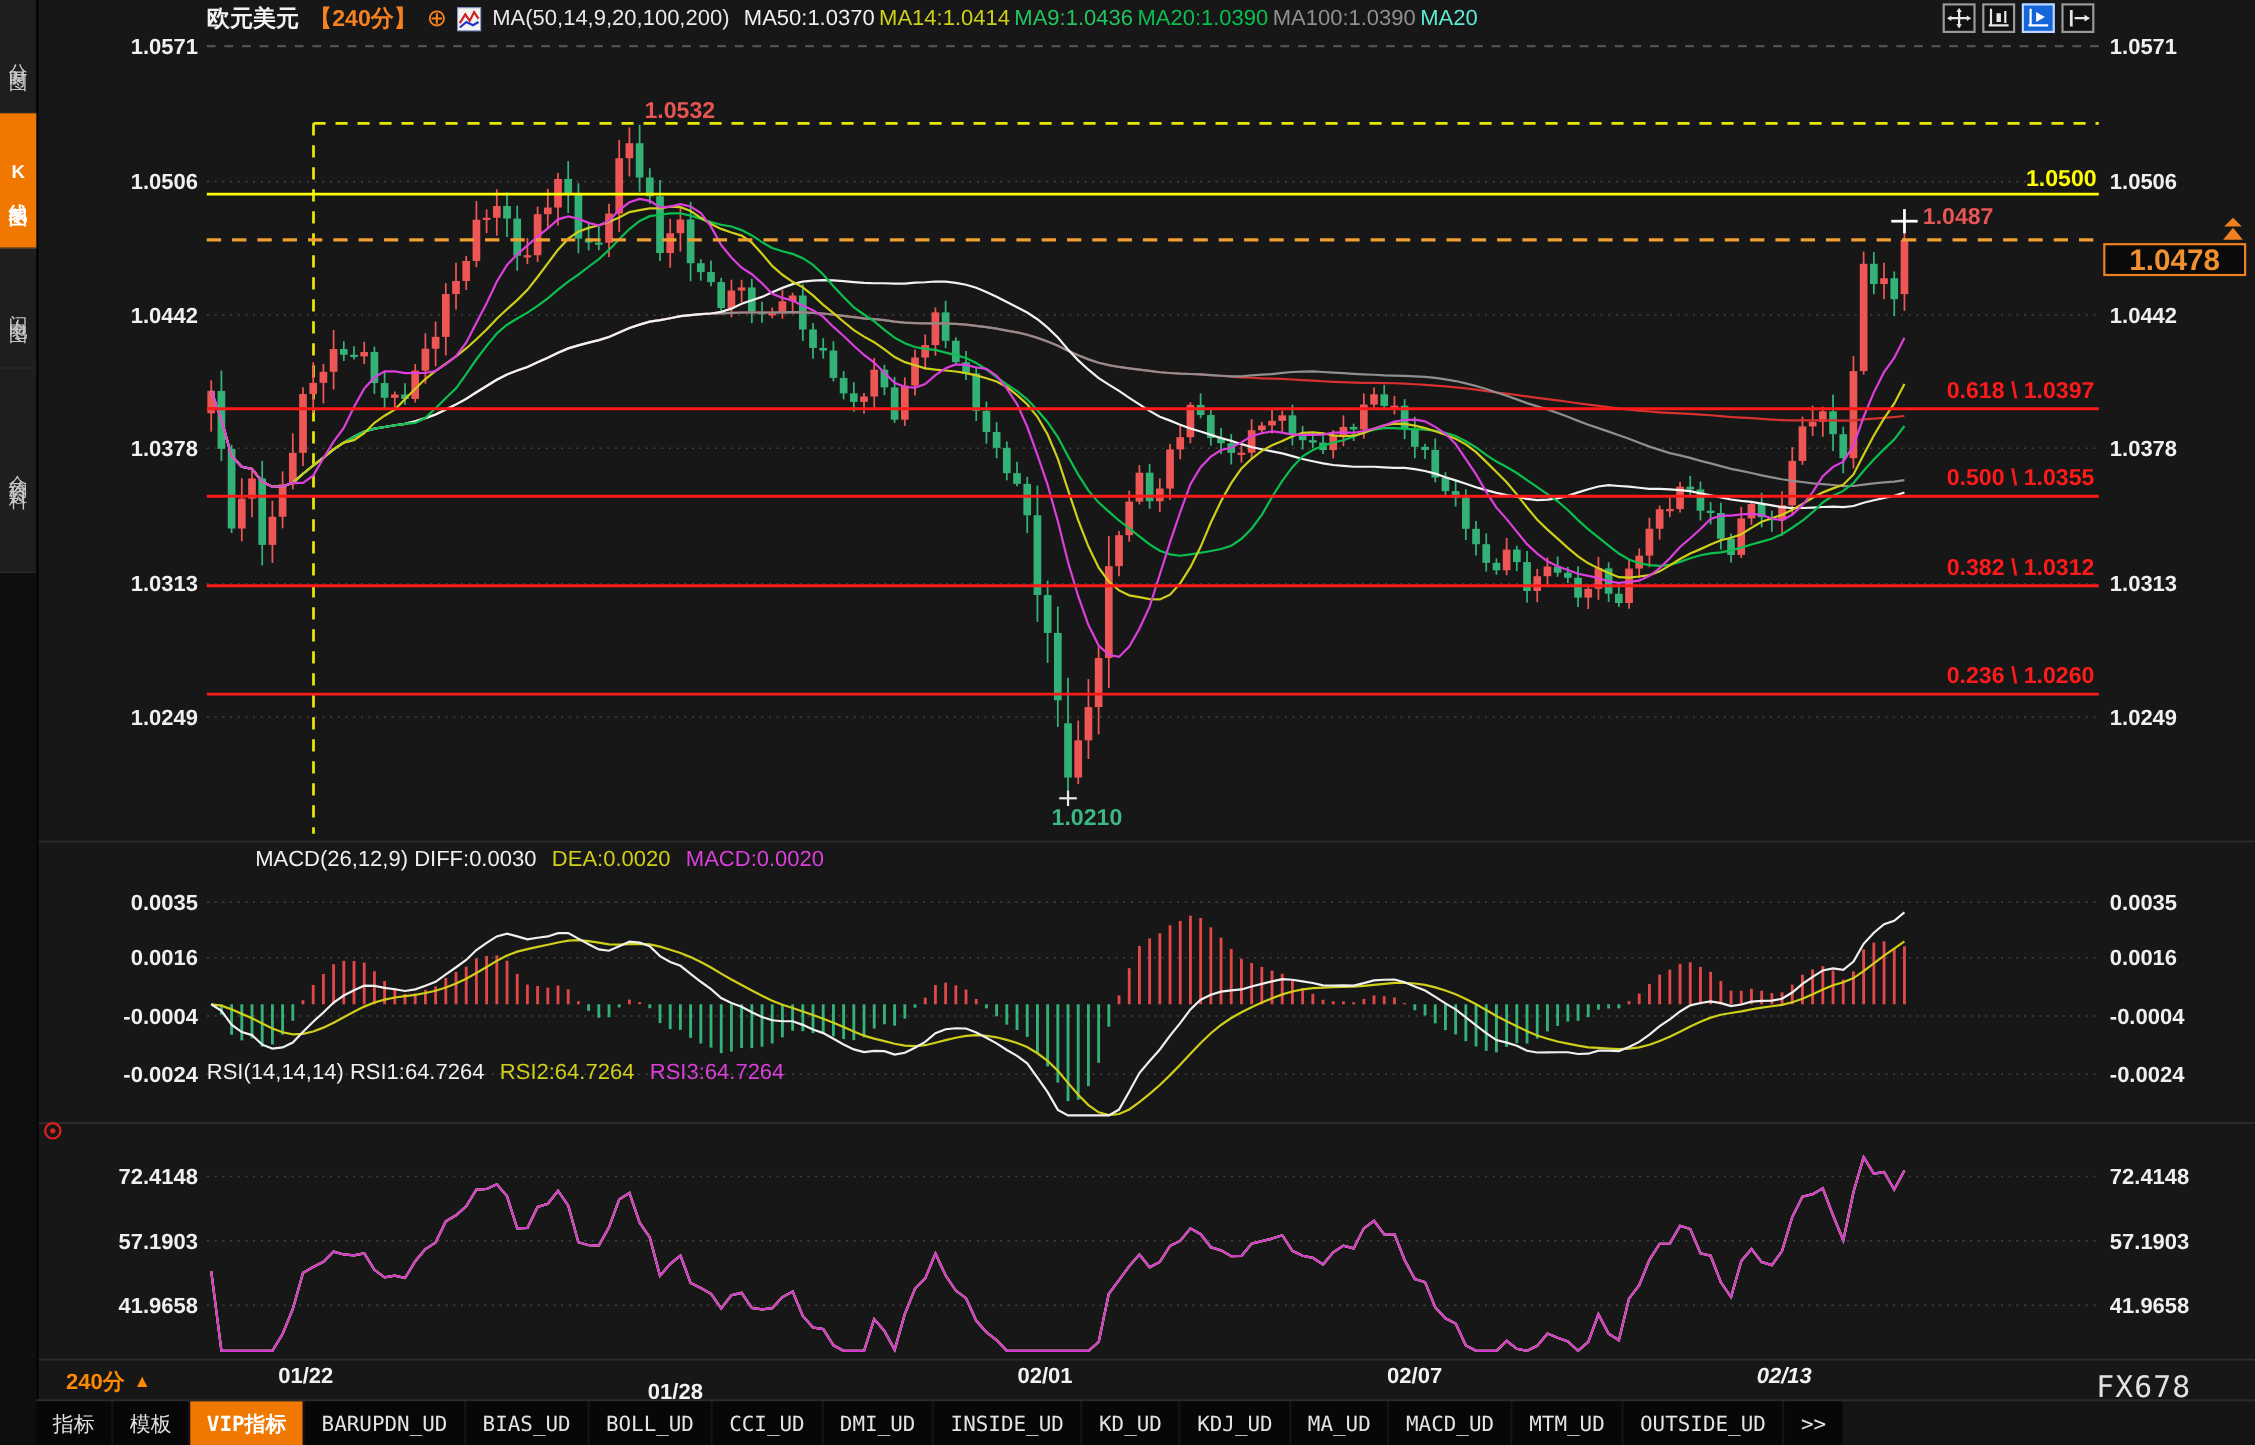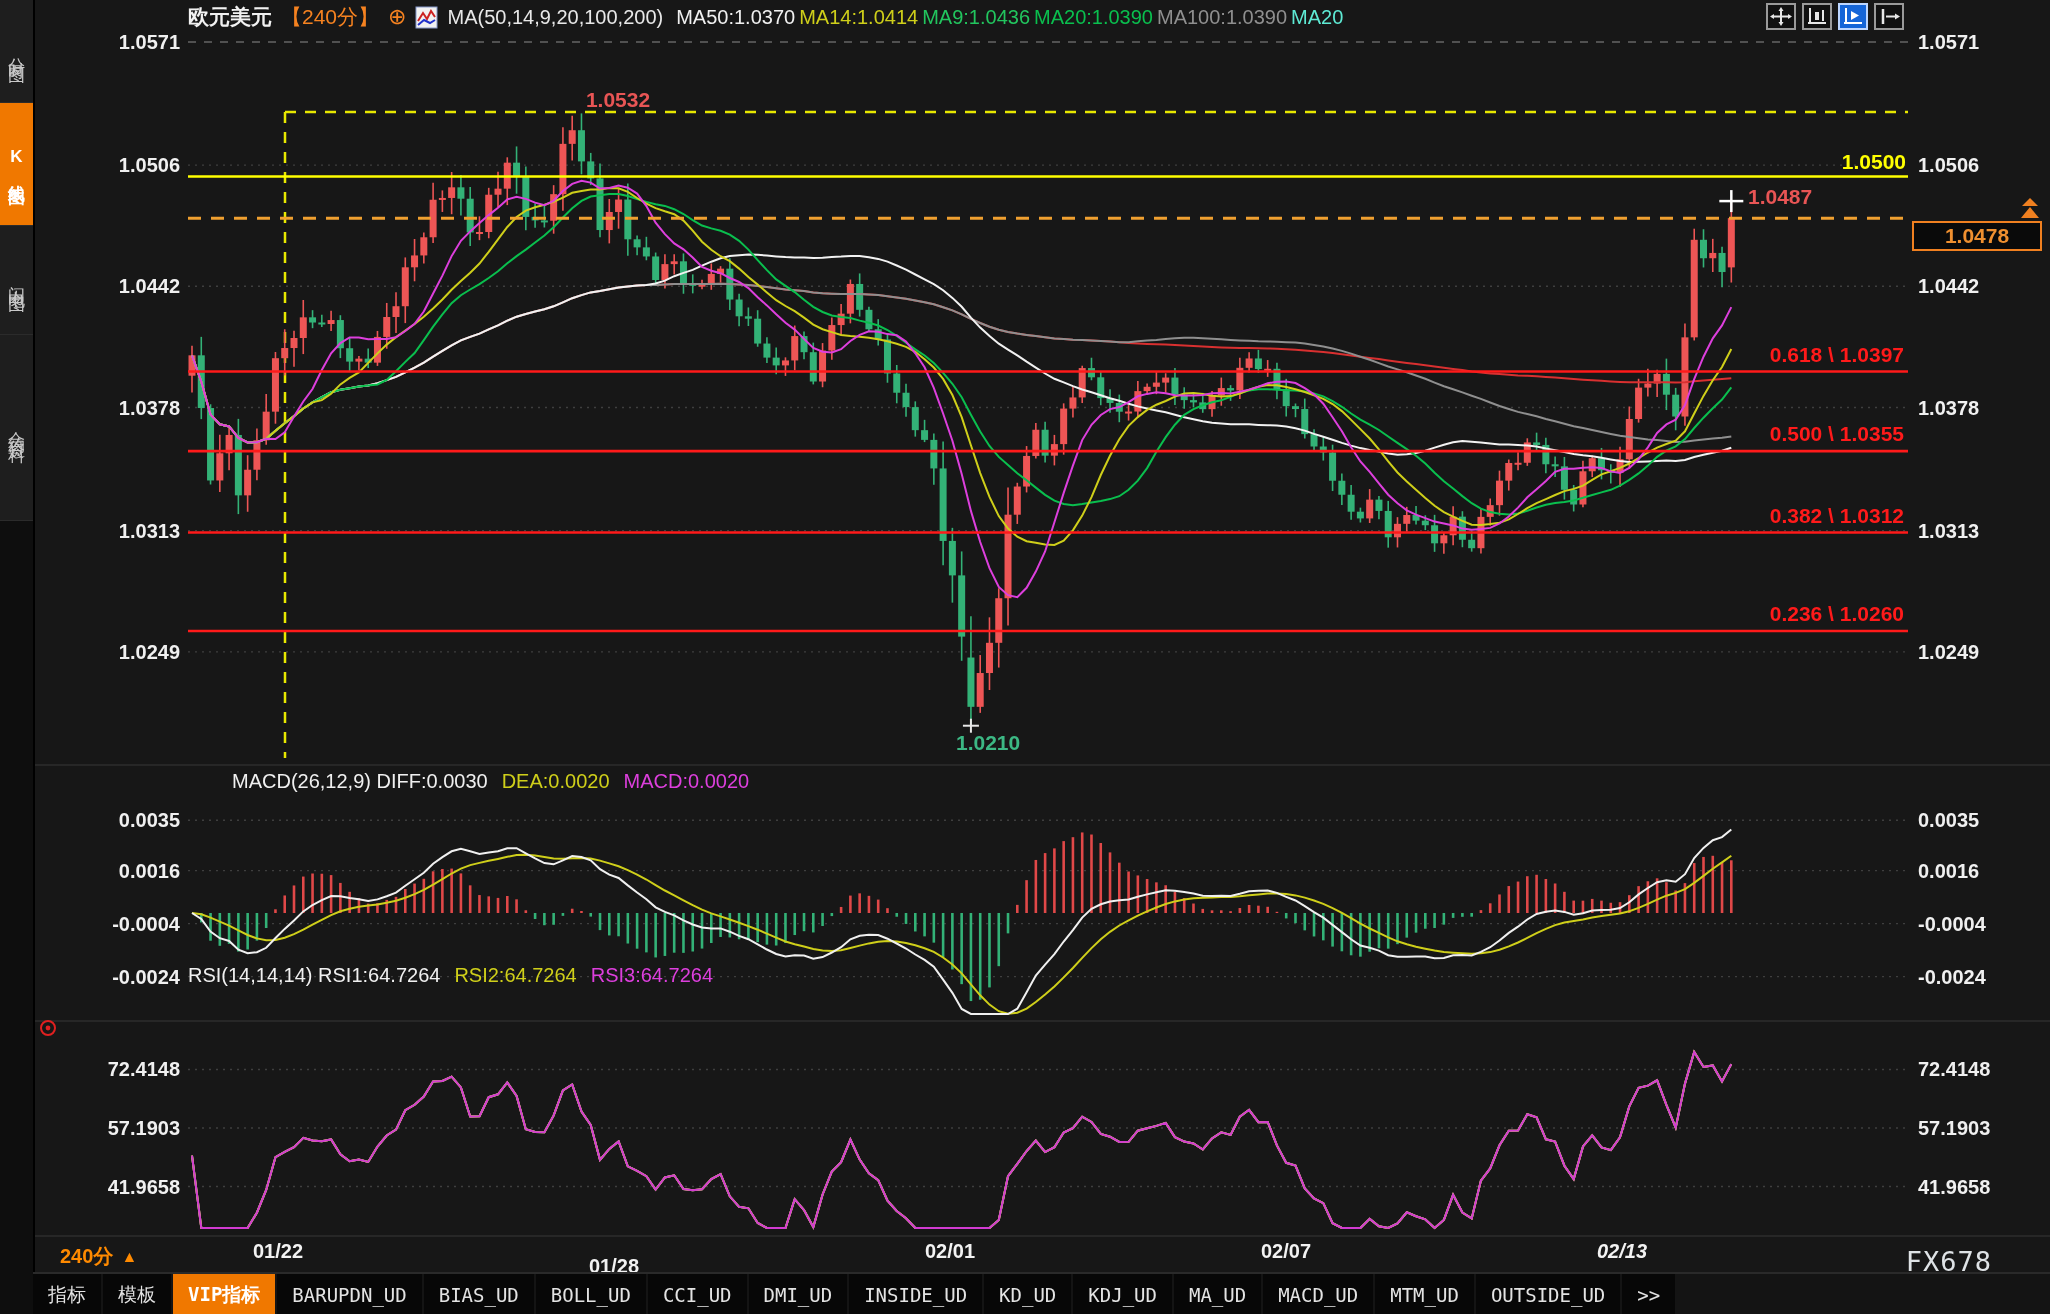--- a/index.html
+++ b/index.html
@@ -14,21 +14,21 @@
   .sidebar-item{writing-mode:vertical-rl;text-orientation:upright;display:flex;align-items:center;
                 justify-content:center;color:#c9c9c9;font-size:17px;letter-spacing:5px;
                 border-bottom:1px solid #2b2b2b;cursor:pointer;}
   .sidebar-item.active{background:#f07800;color:#fff;font-weight:bold;}
   .sidebar-fill{flex:1;background:#0e0e0e;}
 
   
   .top-header{position:absolute;left:188px;top:4px;height:26px;display:flex;align-items:center;
               gap:9px;white-space:nowrap;font-size:20px;}
   .sym{color:#f2f2f2;font-weight:bold;font-size:21px;}
-  .tf{color:#f58220;font-weight:normal;font-size:21px;}
+  .tf{color:#f58220;font-weight:bold;font-size:21px;}
   .plus{color:#f58220;font-size:22px;line-height:20px;cursor:pointer;}
   .logo-ic{display:inline-flex;cursor:pointer;}
   .mas{color:#e8e8e8;}
   #ma-values span{margin-left:4px;}
 
   .tr-icons{position:absolute;top:3px;right:146px;display:flex;gap:6px;}
   .tr-btn{width:30px;height:27px;border:2px solid #9a9a9a;background:#111;display:flex;
           align-items:center;justify-content:center;cursor:pointer;box-sizing:border-box;}
   .tr-btn.active{background:#1465d8;border-color:#bcd6ff;}
 
@@ -43,21 +43,21 @@
              display:flex;gap:8px;align-items:center;cursor:pointer;}
   .footer-tf .tri{font-size:16px;color:#ff8a00;}
 
   #dates{position:absolute;left:0;top:1240px;width:1790px;height:30px;}
   .date-lab{position:absolute;transform:translateX(-50%);font-size:20px;font-weight:bold;color:#f2f2f2;}
 
   .watermark{position:absolute;right:58px;top:1246px;font-size:27px;color:#dfe3e6;
              letter-spacing:1px;font-family:"DejaVu Sans Mono",monospace;}
 
   .pricebox{position:absolute;left:1912px;top:221px;width:130px;height:30px;border:2px solid #f08020;
-            background:#0a0a0a;color:#f09030;font-size:21px;font-weight:bold;display:flex;
+            background:#0a0a0a;color:#f09030;font-size:27px;font-weight:bold;display:flex;
             align-items:center;justify-content:center;box-sizing:border-box;}
   .price-arrow{position:absolute;left:2018px;top:198px;}
 
   #toolbar{position:absolute;left:33px;top:1272px;width:2017px;height:42px;background:#141414;
            border-top:2px solid #2a2a2a;display:flex;gap:2px;align-items:stretch;}
   .tb-btn{display:flex;align-items:center;padding:0 15px;background:#070707;color:#e3e3e3;
           font-family:"DejaVu Sans Mono",monospace;font-size:19px;cursor:pointer;}
   .tb-btn.active{background:#f07800;color:#fff;font-weight:bold;}
 </style>
 </head>

